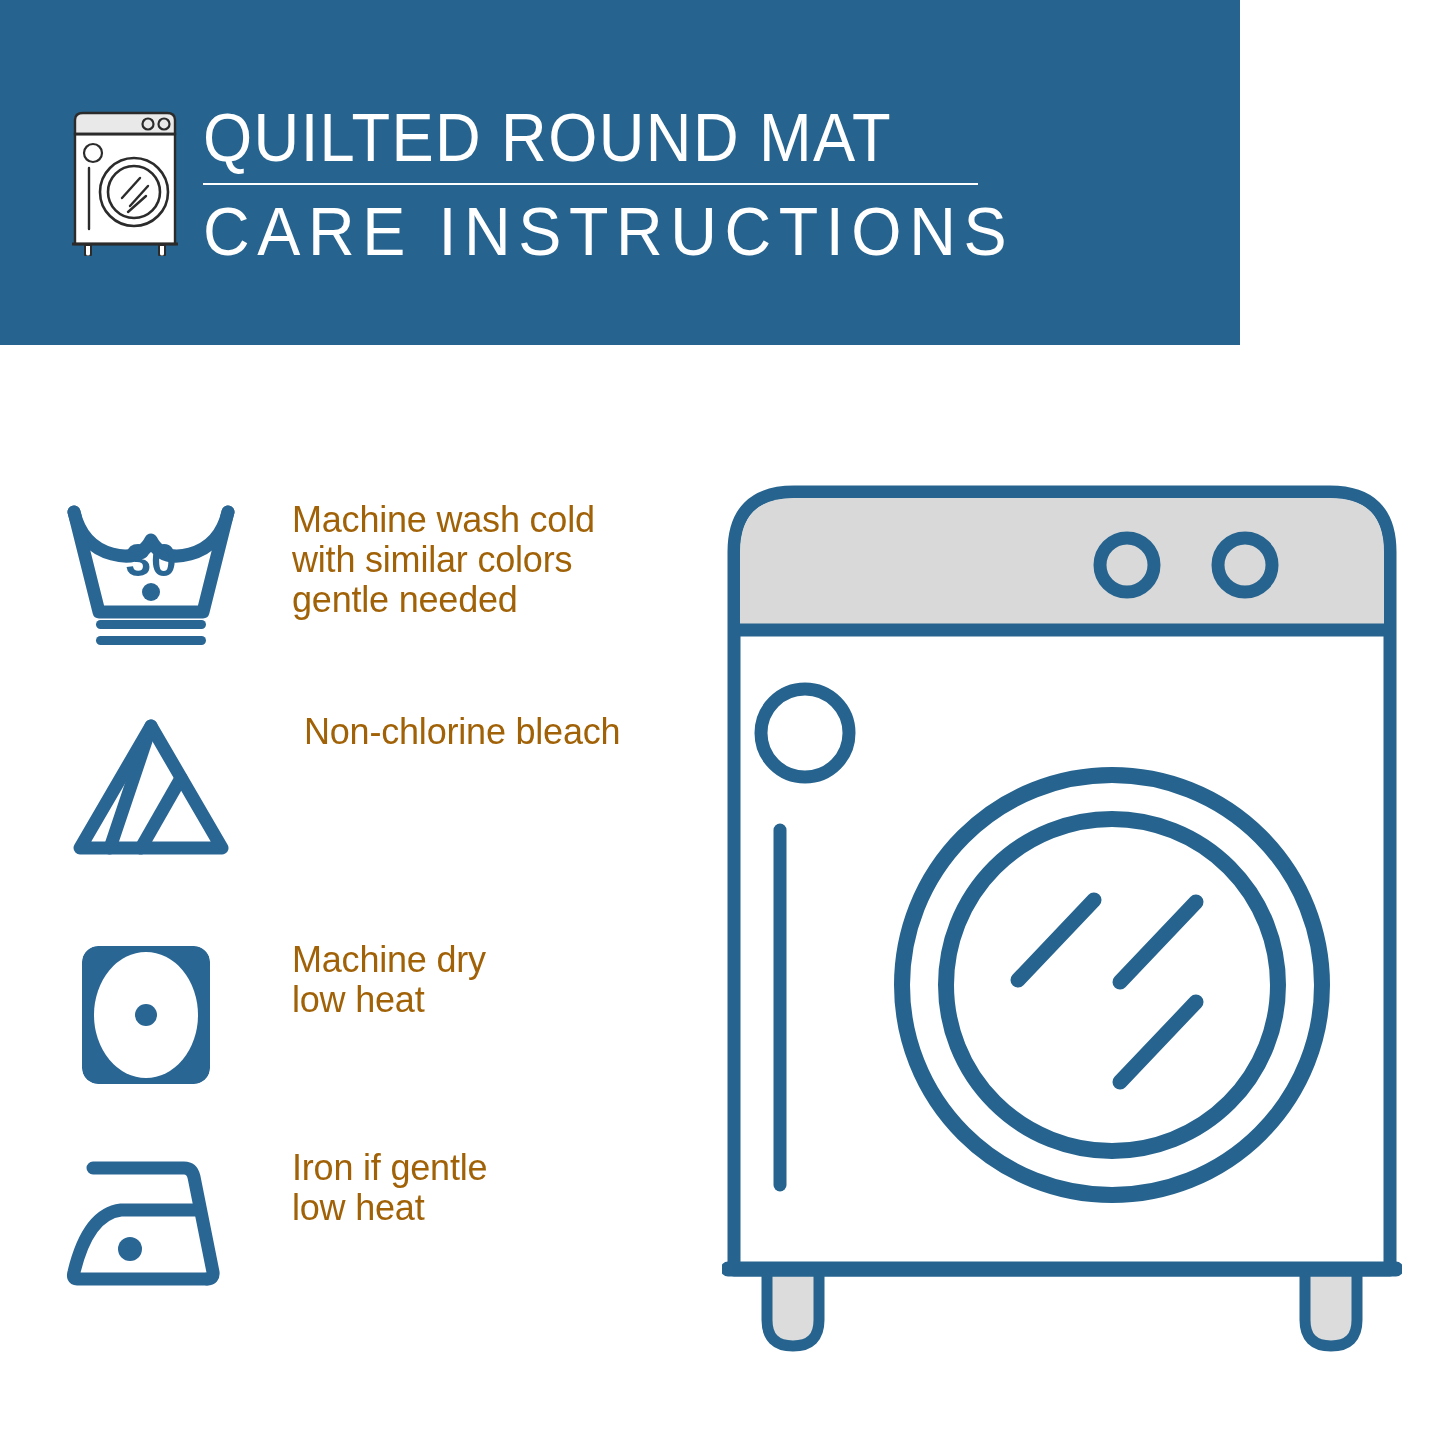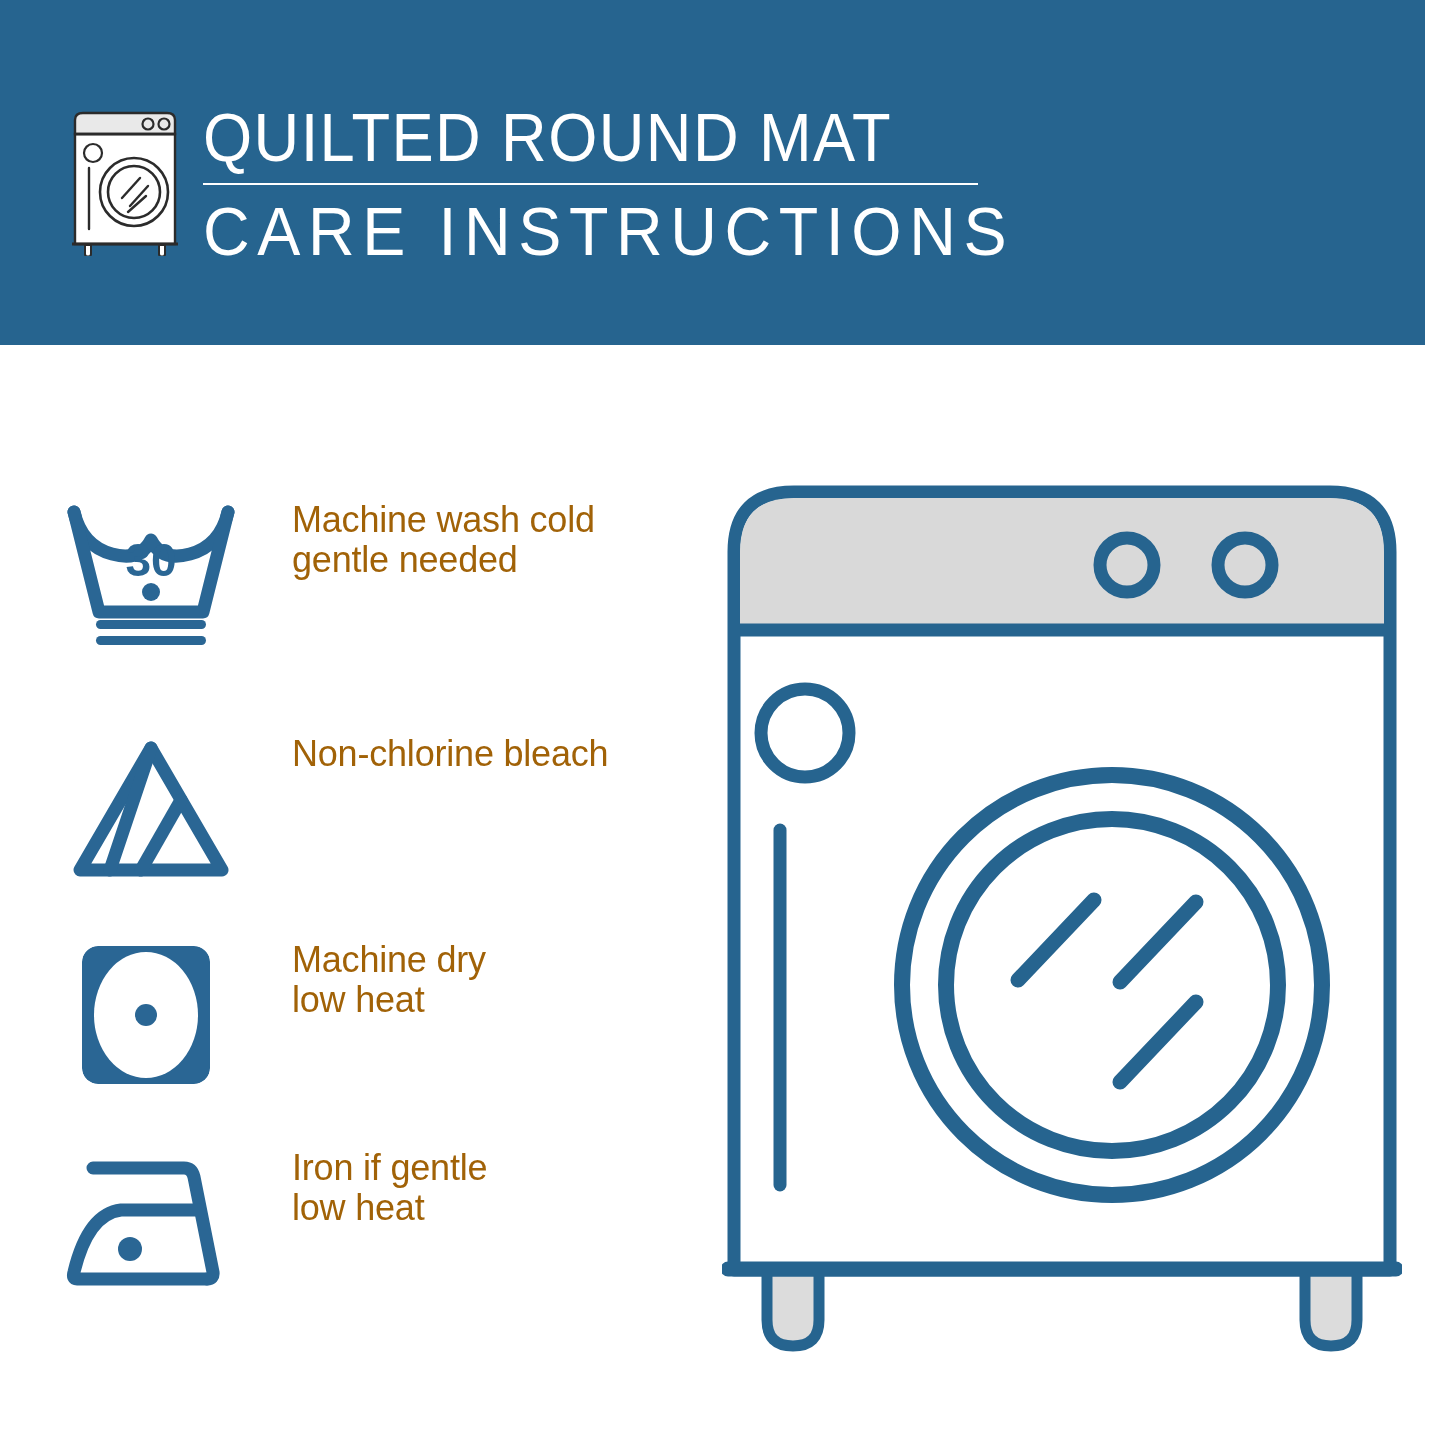--- a/index.html
+++ b/index.html
@@ -16,21 +16,21 @@
     height: 1445px;
     background: #ffffff;
     overflow: hidden;
   }
 
   
   #header-band {
     position: absolute;
     left: 0;
     top: 0;
-    width: 1425px;
+    width: 1240px;
     height: 345px;
     background: #26648f;
   }
   #header-logo {
     position: absolute;
     left: 66px;
     top: 106px;
     width: 118px;
     height: 150px;
   }
@@ -90,21 +90,21 @@
     font-size: 36px;
     line-height: 40px;
     color: #a16207;
     font-family: Liberation Sans, sans-serif;
     letter-spacing: -0.2px;
     padding-left: 56px;
   }
   .care-text .ln { display: block; white-space: nowrap; }
 
   #row-wash  { top: 500px; }
-  #row-bleach{ top: 734px; }
+  #row-bleach{ top: 712px; gap: 12px; }
   #row-dry   { top: 940px; }
   #row-iron  { top: 1148px; }
 
   
   #machine-illustration {
     position: absolute;
     left: 722px;
     top: 480px;
     width: 680px;
     height: 890px;
@@ -164,20 +164,21 @@
         <text x="85" y="76" font-family="Liberation Sans, sans-serif" font-size="46" font-weight="bold" fill="#2a6694" text-anchor="middle">30</text>
 
         <circle cx="85" cy="92" r="9" fill="#2a6694"></circle>
 
         <rect x="30" y="120" width="110" height="9" rx="4.5" fill="#2a6694"></rect>
         <rect x="30" y="136" width="110" height="9" rx="4.5" fill="#2a6694"></rect>
       </svg>
     </div>
     <div class="care-text">
       <span class="ln">Machine wash cold</span>
+      <span class="ln">with similar colors</span>
       <span class="ln">gentle needed</span>
     </div>
   </div>
 
   <div class="care-row" id="row-bleach">
     <div class="care-icon">
       <svg viewBox="0 0 170 150" width="170" height="150" xmlns="http://www.w3.org/2000/svg">
 
         <path d="M85 14 L156 136 L14 136 Z" fill="none" stroke="#2a6694" stroke-width="13" stroke-linejoin="round"></path>
 

